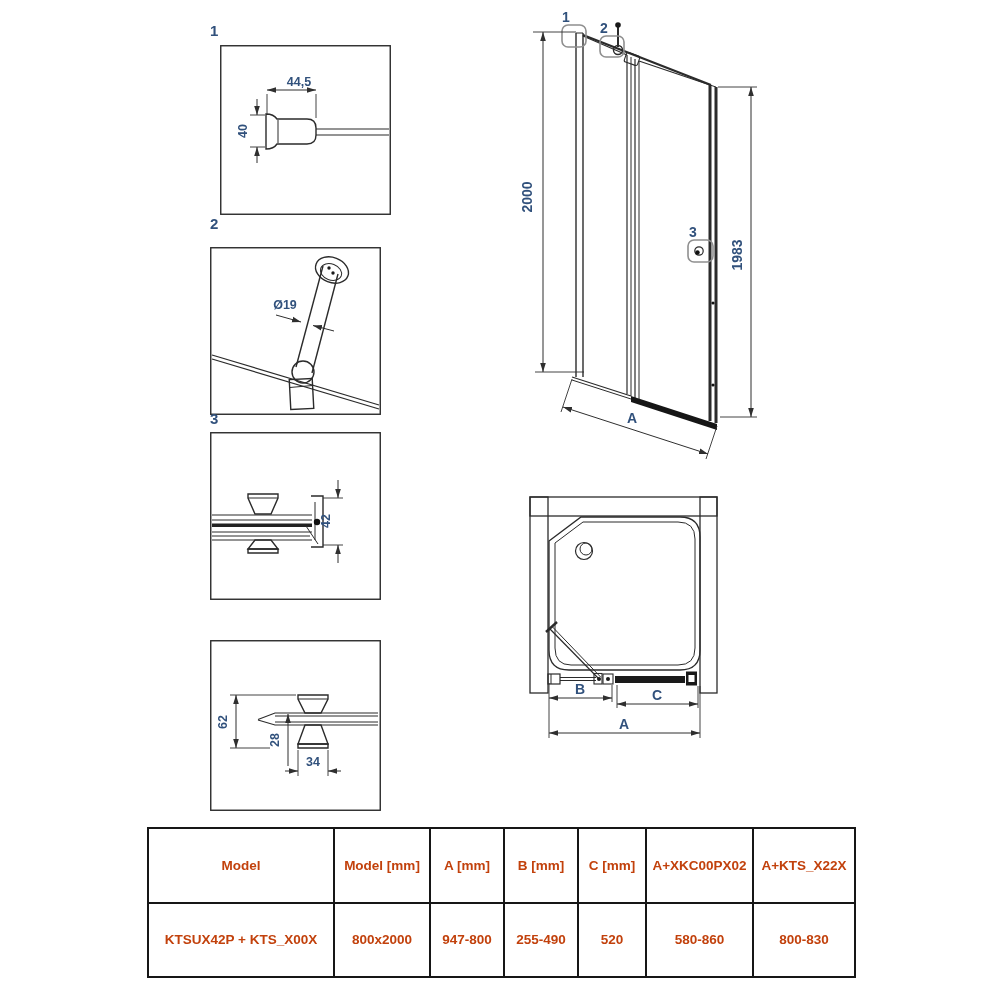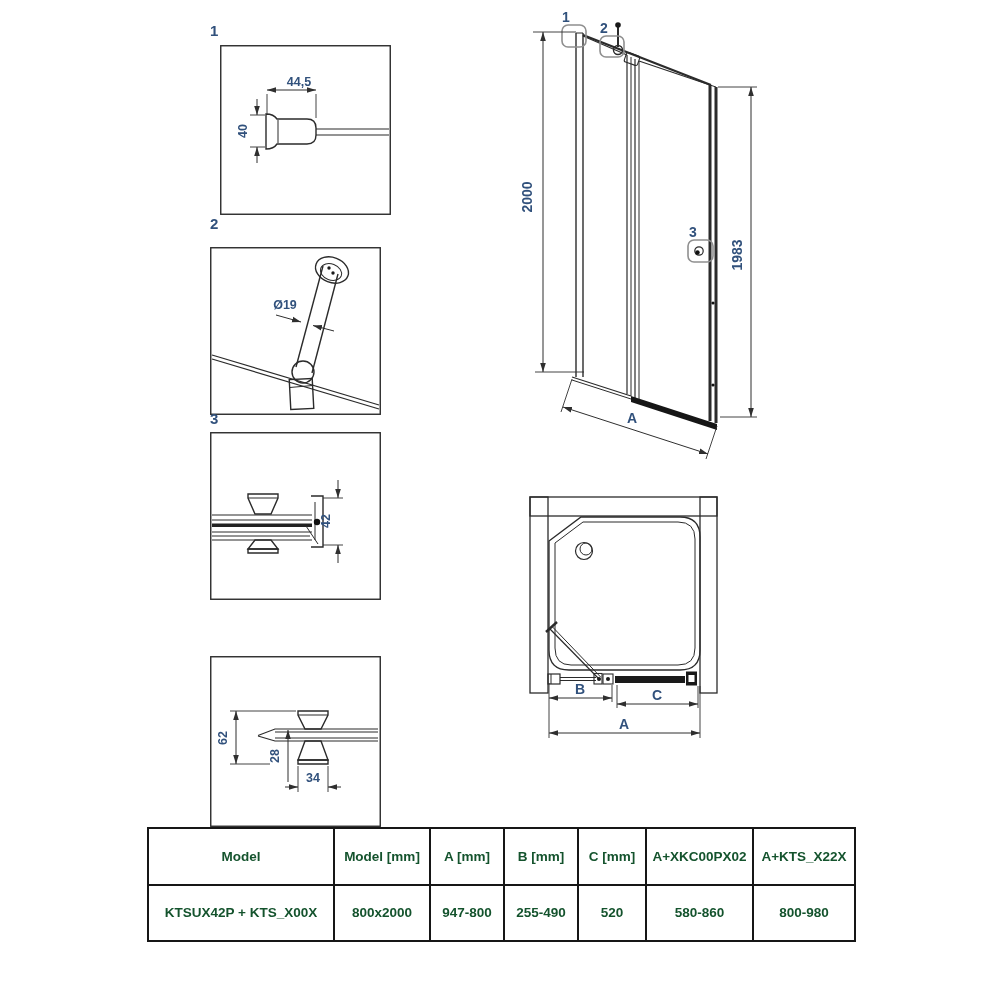--- a/index.html
+++ b/index.html
@@ -12,22 +12,22 @@
   .dim{font-size:12.5px;}
   .dimL{font-size:14px;}
   .callout-num{font-size:14px;}
   .ln{stroke:#2b2b2b;fill:none;}
   .thin{stroke-width:1;}
   .med{stroke-width:1.4;}
   .dimline{stroke:#2f2f2f;stroke-width:1;fill:none;}
   .ext{stroke:#2f2f2f;stroke-width:0.9;fill:none;}
   .callout-rect{stroke:#8f8f8f;stroke-width:1.6;fill:none;}
   .spec-table-wrap{position:absolute;left:147px;top:827px;}
-  table.spec{border-collapse:collapse;table-layout:fixed;width:707px;height:115px;
-             font:700 13.5px "Liberation Sans",sans-serif;color:#14532d;}
+  table.spec{border-collapse:collapse;table-layout:fixed;width:707px;height:151px;
+             font:700 13.5px "Liberation Sans",sans-serif;color:#c2410c;}
   table.spec th,table.spec td{border:2px solid #161616;text-align:center;vertical-align:middle;padding:0;}
 </style>
 </head>
 <body>
 
 <div class="canvas">
 
   <div class="detail-label" style="left:210px;top:22px;">1</div>
   <div class="detail-box" style="left:220px;top:45px;">
     <svg width="171" height="170" viewBox="0 0 171 170">
@@ -130,21 +130,21 @@
       <g>
         <text x="120" y="89" text-anchor="middle" transform="rotate(-90 120 89)" class="dim">42</text>
         <path d="M113,66 H133" class="ext"></path>
           <path d="M113,113 H133" class="ext"></path>
         <path d="M128,48 V66" class="dimline" marker-end="url(#ar3)"></path>
         <path d="M128,131 V113" class="dimline" marker-end="url(#ar3)"></path>
       </g>
     </svg>
   </div>
 
-  <div class="detail-box" style="left:210px;top:656px;border-radius:20px;">
+  <div class="detail-box" style="left:210px;top:640px;border-radius:20px;">
     <svg width="171" height="171" viewBox="0 0 171 171">
       <defs>
         <marker id="ar4" viewBox="0 0 8 6" refX="8" refY="3" markerWidth="9" markerHeight="7" orient="auto-start-reverse">
           <path d="M0,0.5 L8,3 L0,5.5 Z" fill="#2f2f2f"></path>
         </marker>
       </defs>
       <rect x="0.75" y="0.75" width="169.5" height="169.5" class="ln med" stroke="#3a3a3a"></rect>
       <g>
         <path d="M48,79.5 L65,73 H168" class="ln" stroke-width="1.1"></path>
         <path d="M65,76 H168" class="ln thin"></path>
@@ -329,19 +329,19 @@
         <th>A+XKC00PX02</th>
         <th>A+KTS_X22X</th>
       </tr>
       <tr>
         <td>KTSUX42P + KTS_X00X</td>
         <td>800x2000</td>
         <td>947-800</td>
         <td>255-490</td>
         <td>520</td>
         <td>580-860</td>
-        <td>800-980</td>
+        <td>800-830</td>
       </tr>
     </tbody>
       </table>
   </div>
 
 </div>
 
 </body></html>

